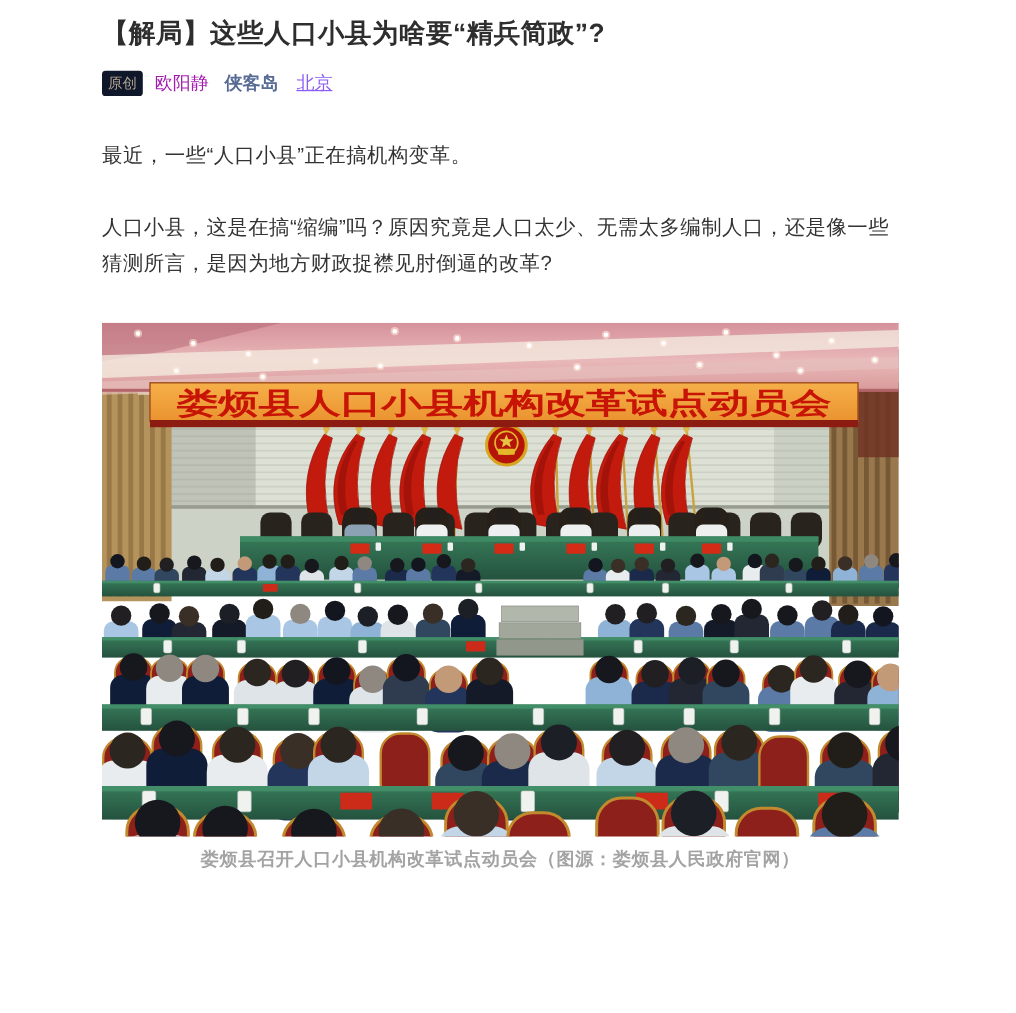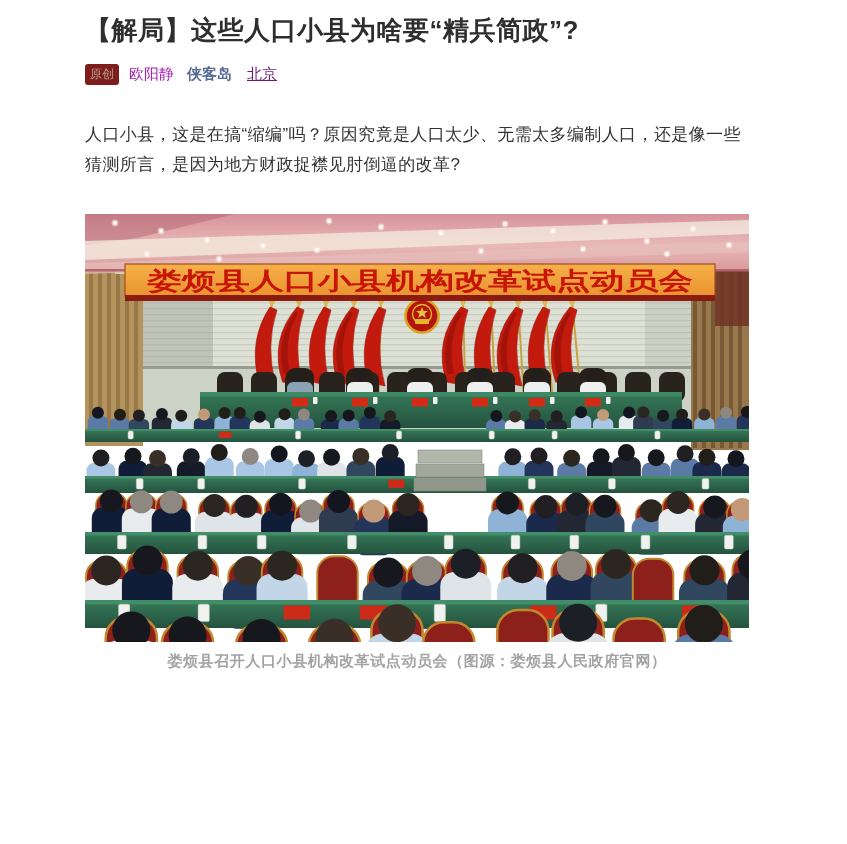--- a/index.html
+++ b/index.html
@@ -1,47 +1,48 @@
 <!DOCTYPE html>
 <html><head>
 <meta charset="utf-8">
 <style>
   html,body{margin:0;padding:0;background:#ffffff;}
   body{width:847px;height:844px;overflow:hidden;
        font-family:"Liberation Sans","DejaVu Sans",sans-serif;}
   .page{padding:14px 0 0 85px;width:664px;}
-  .article-title{font-size:26px;line-height:1.3;font-weight:700;color:#2e2e2e;
+  .article-title{font-size:22px;line-height:1.3;font-weight:700;color:#2e2e2e;
        margin:0 0 16px 0;letter-spacing:.5px;}
   .byline{display:flex;align-items:center;font-size:15px;margin:0 0 35px 0;white-space:nowrap;}
-  .orig-badge{font-size:12px;color:#b3a493;background:#7f1d1d;border-radius:3px;
+  .orig-badge{font-size:12px;color:#b3a493;background:#0f172a;border-radius:3px;
        padding:2px 5px;margin-right:10px;}
   .author{color:#a21caf;margin-right:13px;}
   .account{color:#576b95;font-weight:600;margin-right:15px;cursor:pointer;}
   .pubdate{color:#b5b5b5;margin-right:12px;}
-  .publoc{color:#701a75;text-decoration:underline;}
+  .publoc{color:#8b5cf6;text-decoration:underline;}
   .para{font-size:17px;color:#333333;line-height:30px;letter-spacing:.4px;margin:0 0 30px 0;}
   figure{margin:34px 0 0 0;}
   svg{display:block;}
   figcaption{margin-top:10px;text-align:center;font-size:15px;font-weight:700;
        color:#a3a3a3;letter-spacing:.6px;}
 </style>
 </head>
 <body>
 
 <div class="page">
 
   <h1 class="article-title">【解局】这些人口小县为啥要“精兵简政”?</h1>
 
   <div class="byline">
     <span class="orig-badge">原创</span>
     <span class="author">欧阳静</span>
     <span class="account">侠客岛</span>
     <span class="publoc">北京</span>
   </div>
 
+  <p class="para">最近，一些“人口小县”正在搞机构变革。</p>
   <p class="para">人口小县，这是在搞“缩编”吗？原因究竟是人口太少、无需太多编制人口，还是像一些猜测所言，是因为地方财政捉襟见肘倒逼的改革?</p>
 
   <figure>
     <svg id="photo-svg" width="664" height="428" viewBox="0 0 664 428">
       <defs>
         <linearGradient id="ceilG" x1="0" y1="0" x2="0" y2="1">
           <stop offset="0" stop-color="#d6929b"></stop>
           <stop offset=".55" stop-color="#e9b8b8"></stop>
           <stop offset="1" stop-color="#d99a9b"></stop>
         </linearGradient>

